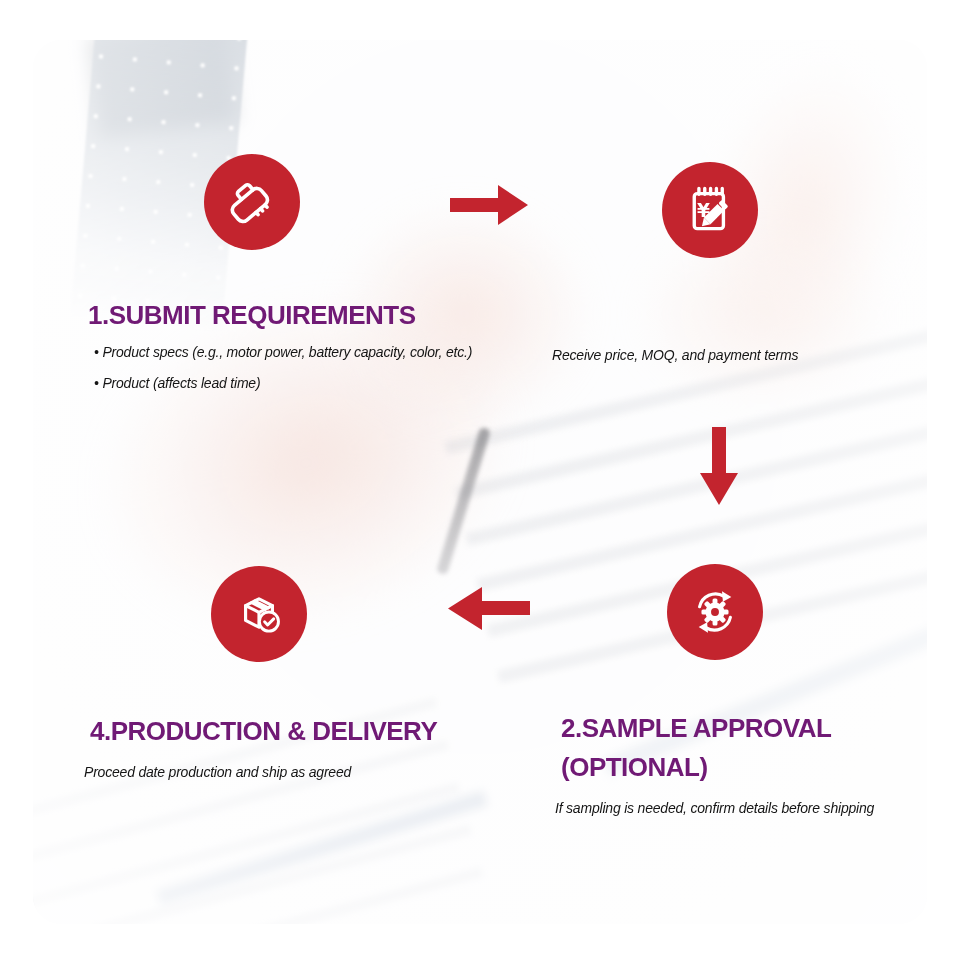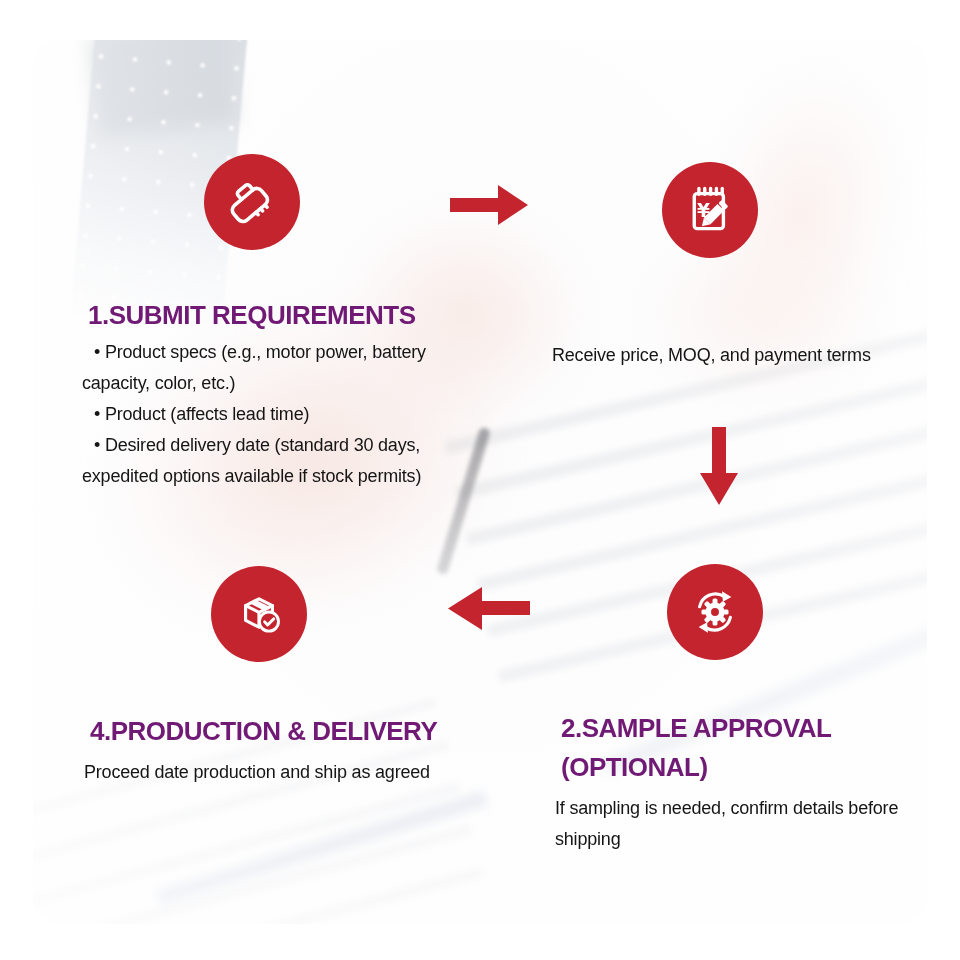--- a/index.html
+++ b/index.html
@@ -56,21 +56,21 @@
   
   .arrow { position:absolute; }
   .arrow-right { left:417px; top:145px; }
   .arrow-down  { left:667px; top:387px; }
   .arrow-left  { left:415px; top:546px; }
 
   
   .title { position:absolute; font-weight:bold; font-size:26px; color:#701a75;
            letter-spacing:-0.5px; line-height:39px; white-space:nowrap; }
   .title.wrap { white-space:normal; }
-  .body-text { position:absolute; font-size:18px; color:#151515; letter-spacing:-0.2px; line-height:31px; }
+  .body-text { position:absolute; font-size:14px; color:#151515; letter-spacing:-0.2px; line-height:31px;font-style:italic; }
   .body-text p { text-indent:12px; }
   .t1 { left:55px;  top:256px; }
   .d1 { left:49px;  top:297px; width:408px; }
   .t2 { left:525px; top:256px; }
   .d2 { left:519px; top:300px; width:370px; }
   .t3 { left:528px; top:669px; width:300px; }
   .d3 { left:522px; top:753px; width:382px; }
   .t4 { left:57px;  top:672px; }
   .d4 { left:51px;  top:717px; width:430px; }
 </style>
@@ -169,21 +169,20 @@
     <div class="arrow arrow-left">
       <svg width="82" height="45" viewBox="0 0 82 45">
         <polygon points="82,15 34,15 34,1 0,22.5 34,44 34,29 82,29" fill="#c3242e"></polygon>
       </svg>
     </div>
 
     <div class="title t1">1.SUBMIT REQUIREMENTS</div>
     <div class="body-text d1">
       <p>• Product specs (e.g., motor power, battery capacity, color, etc.)</p>
       <p>• Product (affects lead time)</p>
-      <p>• Desired delivery date (standard 30 days, expedited options available if stock permits)</p>
     </div>
 
     <div class="body-text d2">Receive price, MOQ, and payment terms</div>
 
     <div class="title wrap t3">2.SAMPLE APPROVAL (OPTIONAL)</div>
     <div class="body-text d3">If sampling is needed, confirm details before shipping</div>
 
     <div class="title t4">4.PRODUCTION &amp; DELIVERY</div>
     <div class="body-text d4">Proceed date production and ship as agreed</div>
 

